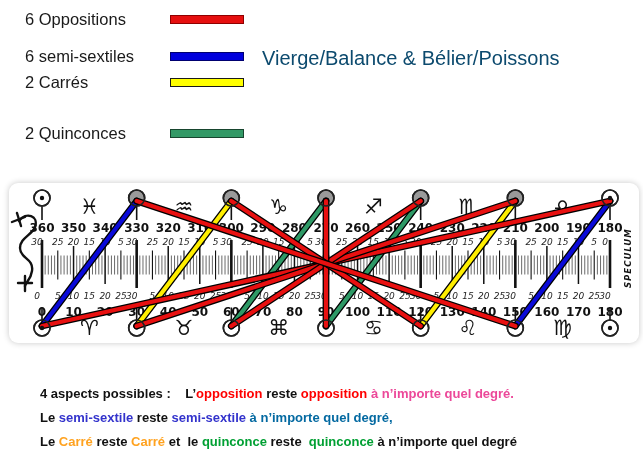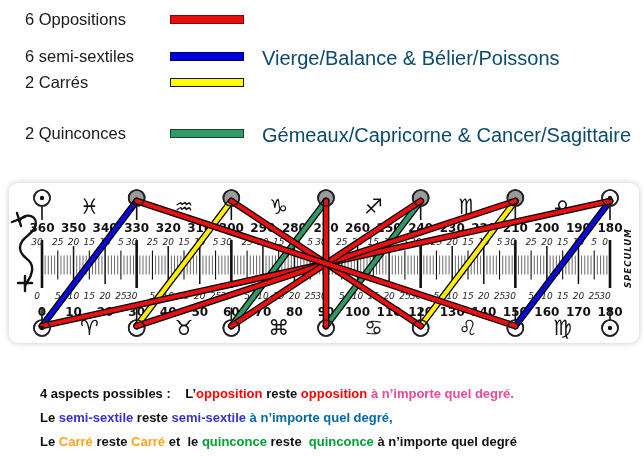--- a/index.html
+++ b/index.html
@@ -33,21 +33,20 @@
       <div class="legend-bar" style="background: rgb(0, 0, 221); border-color: rgb(0, 0, 112);"></div>
       <span class="legend-pairs">Vierge/Balance &amp; Bélier/Poissons</span>
     </div>
     <div class="legend-row" style="top: 73px;">
       <span class="legend-count">2 Carrés</span>
       <div class="legend-bar" style="background: rgb(255, 255, 0); border-color: rgb(26, 26, 26);"></div>
     </div>
     <div class="legend-row" style="top: 124px;">
       <span class="legend-count">2 Quinconces</span>
       <div class="legend-bar" style="background: rgb(51, 153, 102); border-color: rgb(23, 69, 46);"></div>
-      <span class="legend-pairs">Gémeaux/Capricorne &amp; Cancer/Sagittaire</span>
     </div>
   </div>
 
 <div class="ruler-bg"></div>
 <svg id="ruler-svg" width="643" height="168" viewBox="0 0 643 168">
     <g>
       <line x1="42" y1="60" x2="42" y2="108" stroke="#111" stroke-width="2.6"></line>
       <line x1="45.15555555555556" y1="75.5" x2="45.15555555555556" y2="94.5" stroke="#444" stroke-width="0.8"></line>
       <line x1="48.31111111111111" y1="75.5" x2="48.31111111111111" y2="94.5" stroke="#444" stroke-width="0.8"></line>
       <line x1="51.46666666666667" y1="75.5" x2="51.46666666666667" y2="94.5" stroke="#444" stroke-width="0.8"></line>

